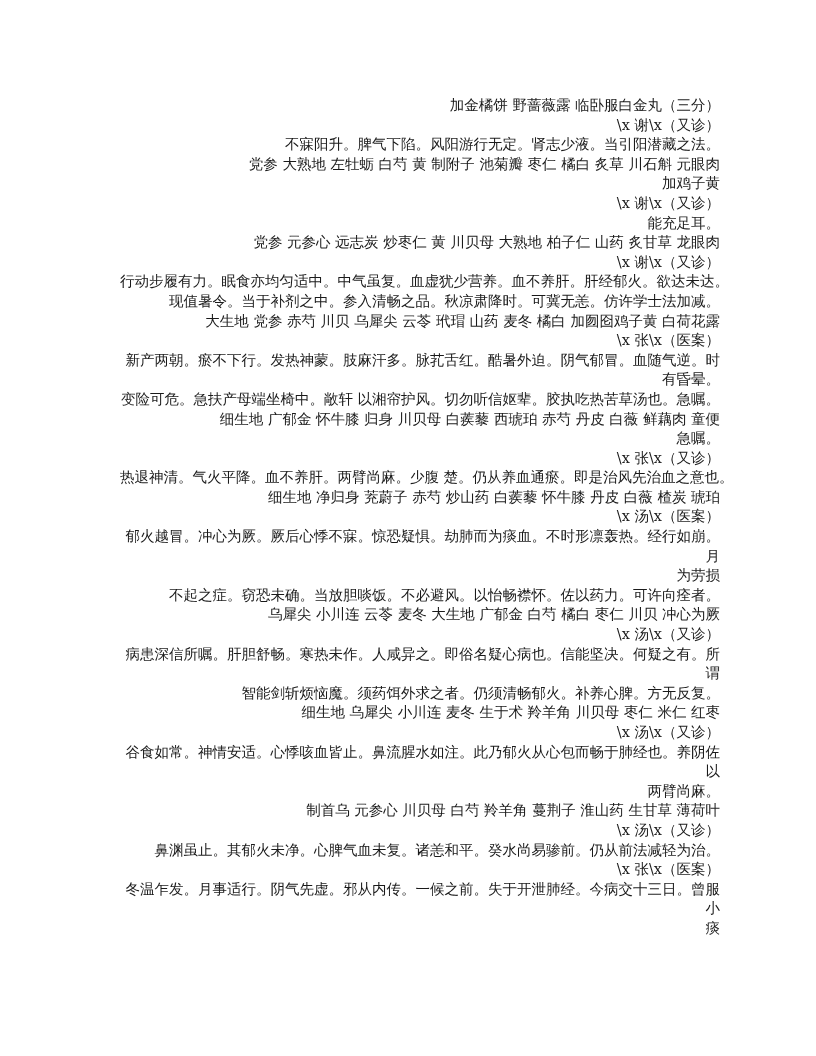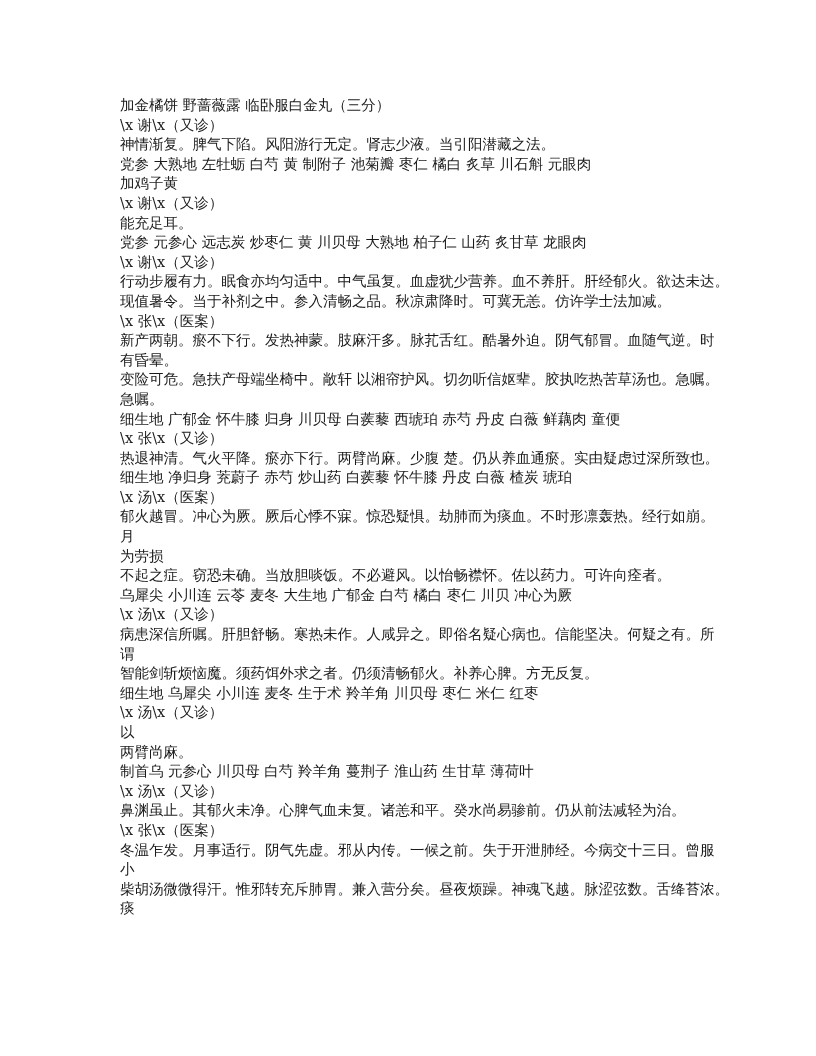--- a/index.html
+++ b/index.html
@@ -15,65 +15,67 @@
     }
     .page {
       position: absolute;
       left: 120px;
       top: 96px;
       width: 600px;
       font-family: "DejaVu Serif", "Liberation Serif", serif;
       font-size: 14.5px;
       line-height: 19.6px;
       color: #1a1a1a;
+      text-align: right;
     }
     .line {
       white-space: nowrap;
       height: 19.6px;
     }
   </style>
 </head>
 <body>
 
 <div class="page" id="page">
     <div class="line">加金橘饼 野蔷薇露 临卧服白金丸（三分）</div>
     <div class="line">\x 谢\x（又诊）</div>
-    <div class="line">神情渐复。脾气下陷。风阳游行无定。肾志少液。当引阳潜藏之法。</div>
+    <div class="line">不寐阳升。脾气下陷。风阳游行无定。肾志少液。当引阳潜藏之法。</div>
     <div class="line">党参 大熟地 左牡蛎 白芍 黄 制附子 池菊瓣 枣仁 橘白 炙草 川石斛 元眼肉</div>
     <div class="line">加鸡子黄</div>
     <div class="line">\x 谢\x（又诊）</div>
     <div class="line">能充足耳。</div>
     <div class="line">党参 元参心 远志炭 炒枣仁 黄 川贝母 大熟地 柏子仁 山药 炙甘草 龙眼肉</div>
     <div class="line">\x 谢\x（又诊）</div>
     <div class="line">行动步履有力。眠食亦均匀适中。中气虽复。血虚犹少营养。血不养肝。肝经郁火。欲达未达。</div>
     <div class="line">现值暑令。当于补剂之中。参入清畅之品。秋凉肃降时。可冀无恙。仿许学士法加减。</div>
+    <div class="line">大生地 党参 赤芍 川贝 乌犀尖 云苓 玳瑁 山药 麦冬 橘白 加囫囵鸡子黄 白荷花露</div>
     <div class="line">\x 张\x（医案）</div>
     <div class="line">新产两朝。瘀不下行。发热神蒙。肢麻汗多。脉芤舌红。酷暑外迫。阴气郁冒。血随气逆。时</div>
     <div class="line">有昏晕。</div>
     <div class="line">变险可危。急扶产母端坐椅中。敞轩 以湘帘护风。切勿听信妪辈。胶执吃热苦草汤也。急嘱。</div>
+    <div class="line">细生地 广郁金 怀牛膝 归身 川贝母 白蒺藜 西琥珀 赤芍 丹皮 白薇 鲜藕肉 童便</div>
     <div class="line">急嘱。</div>
-    <div class="line">细生地 广郁金 怀牛膝 归身 川贝母 白蒺藜 西琥珀 赤芍 丹皮 白薇 鲜藕肉 童便</div>
     <div class="line">\x 张\x（又诊）</div>
-    <div class="line">热退神清。气火平降。瘀亦下行。两臂尚麻。少腹 楚。仍从养血通瘀。实由疑虑过深所致也。</div>
+    <div class="line">热退神清。气火平降。血不养肝。两臂尚麻。少腹 楚。仍从养血通瘀。即是治风先治血之意也。</div>
     <div class="line">细生地 净归身 茺蔚子 赤芍 炒山药 白蒺藜 怀牛膝 丹皮 白薇 楂炭 琥珀</div>
     <div class="line">\x 汤\x（医案）</div>
     <div class="line">郁火越冒。冲心为厥。厥后心悸不寐。惊恐疑惧。劫肺而为痰血。不时形凛轰热。经行如崩。</div>
     <div class="line">月</div>
     <div class="line">为劳损</div>
     <div class="line">不起之症。窃恐未确。当放胆啖饭。不必避风。以怡畅襟怀。佐以药力。可许向痊者。</div>
     <div class="line">乌犀尖 小川连 云苓 麦冬 大生地 广郁金 白芍 橘白 枣仁 川贝 冲心为厥</div>
     <div class="line">\x 汤\x（又诊）</div>
     <div class="line">病患深信所嘱。肝胆舒畅。寒热未作。人咸异之。即俗名疑心病也。信能坚决。何疑之有。所</div>
     <div class="line">谓</div>
     <div class="line">智能剑斩烦恼魔。须药饵外求之者。仍须清畅郁火。补养心脾。方无反复。</div>
     <div class="line">细生地 乌犀尖 小川连 麦冬 生于术 羚羊角 川贝母 枣仁 米仁 红枣</div>
     <div class="line">\x 汤\x（又诊）</div>
+    <div class="line">谷食如常。神情安适。心悸咳血皆止。鼻流腥水如注。此乃郁火从心包而畅于肺经也。养阴佐</div>
     <div class="line">以</div>
     <div class="line">两臂尚麻。</div>
     <div class="line">制首乌 元参心 川贝母 白芍 羚羊角 蔓荆子 淮山药 生甘草 薄荷叶</div>
     <div class="line">\x 汤\x（又诊）</div>
     <div class="line">鼻渊虽止。其郁火未净。心脾气血未复。诸恙和平。癸水尚易骖前。仍从前法减轻为治。</div>
     <div class="line">\x 张\x（医案）</div>
     <div class="line">冬温乍发。月事适行。阴气先虚。邪从内传。一候之前。失于开泄肺经。今病交十三日。曾服</div>
     <div class="line">小</div>
-    <div class="line">柴胡汤微微得汗。惟邪转充斥肺胃。兼入营分矣。昼夜烦躁。神魂飞越。脉涩弦数。舌绛苔浓。</div>
     <div class="line">痰</div>
   </div>
 
 </body></html>

